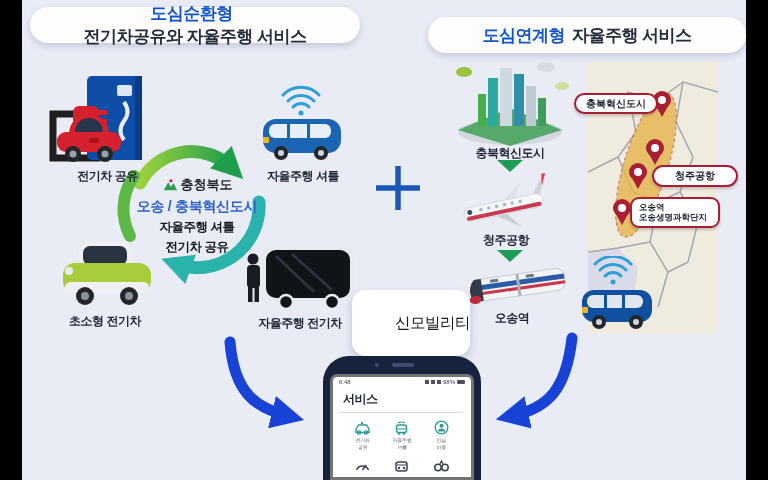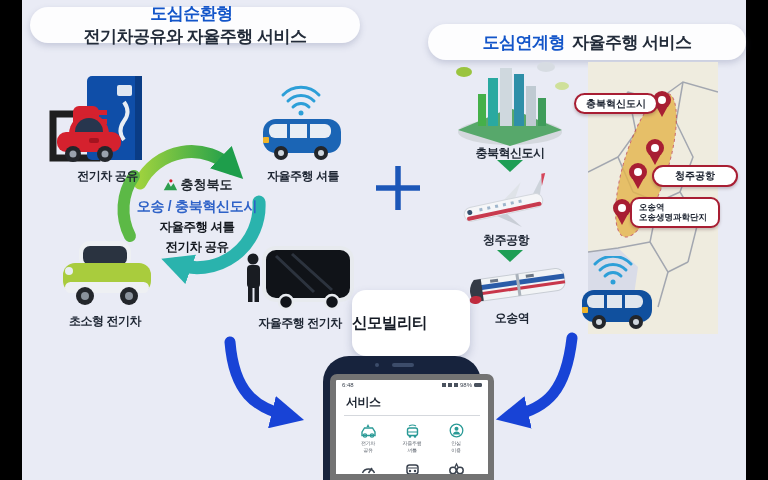--- a/index.html
+++ b/index.html
@@ -14,26 +14,26 @@
   .cap { position:absolute; font-size:12px; font-weight:bold; color:#1e2633; text-align:center; letter-spacing:-.5px; }
   .hub { position:absolute; left:135px; top:176px; width:124px; text-align:center; }
   .hub-org { display:flex; align-items:center; justify-content:center; gap:3px; font-size:13px; font-weight:bold; color:#20262e; }
   .hub-route { font-size:14px; font-weight:bold; color:#2e62c8; margin-top:4px; letter-spacing:-.3px;}
   .hub-line { font-size:12.5px; font-weight:bold; color:#14181f; margin-top:3px; letter-spacing:-.5px;}
   .tri-down { width:0; height:0; border-left:13px solid transparent; border-right:13px solid transparent; border-top:12px solid #1e9e55; position:absolute;}
   .map { position:absolute; left:588px; top:62px; width:130px; height:272px; background:#efecdf; }
   .pill { position:absolute; background:#fff; border:2px solid #a81e33; border-radius:11px; box-shadow:0 2px 3px rgba(80,40,50,.25);
           display:flex; flex-direction:column; align-items:center; justify-content:center; font-weight:bold; color:#1c2330; line-height:1.15;}
   .platform { position:absolute; left:352px; top:290px; width:118px; height:66px; background:#fff; border-radius:14px;
-          box-shadow:0 4px 8px rgba(90,100,140,.3); display:flex; flex-direction:column; align-items:flex-start; justify-content:center;
-          font-size:15.5px; font-weight:bold; color:#141a24; line-height:1.55; letter-spacing:-.5px;}
+          box-shadow:0 4px 8px rgba(90,100,140,.3); display:flex; flex-direction:column; align-items:flex-end; justify-content:center;
+          font-size:15.5px; font-weight:normal; color:#141a24; line-height:1.55; letter-spacing:-.5px;}
   .phone { position:absolute; left:323px; top:356px; width:158px; height:124px; background:#17233d; border-radius:26px 26px 0 0; }
   .speaker { position:absolute; left:69px; top:7px; width:22px; height:4px; background:#3c4c6a; border-radius:2px;}
   .cam { position:absolute; left:52px; top:7px; width:4px; height:4px; background:#3c4c6a; border-radius:50%;}
-  .screen { position:absolute; left:7px; top:18px; width:164px; height:106px; background:#fff; border:6px solid #737373;
+  .screen { position:absolute; left:7px; top:18px; width:144px; height:106px; background:#fff; border:3px solid #737373;
             border-radius:7px 7px 0 0; overflow:hidden;}
   .sbar { display:flex; justify-content:space-between; align-items:center; padding:2px 6px 0 6px; font-size:6px; color:#3c4450;}
   .sbar-right { display:flex; align-items:center; gap:2px; }
   .sb-ic { width:4px; height:4px; background:#4a525e; }
   .sb-bat { width:8px; height:4px; border:1px solid #4a525e; background:#4a525e; border-radius:1px;}
   .scr-title { font-size:12px; font-weight:bold; color:#1c2430; padding:6px 10px 4px 10px; letter-spacing:-.5px;}
   .scr-div { border-bottom:1px solid #d5d8dd; margin:0 8px; }
   .appgrid { display:grid; grid-template-columns:1fr 1fr 1fr; row-gap:8px; padding:7px 10px 0 10px; }
   .app { display:flex; flex-direction:column; align-items:center; gap:2px; }
   .app-lab { font-size:5px; color:#5a616b; text-align:center; line-height:1.3; letter-spacing:-.3px;}
@@ -69,21 +69,21 @@
     <path d="M 259,202 A 62 62 0 0 1 176,264" stroke="#2ab3ad" stroke-width="13" fill="none" stroke-linecap="round" marker-end="url(#mt)"></path>
 
     <path d="M 230,342 C 234,392 255,408 288,416" stroke="#1843d6" stroke-width="11" fill="none" stroke-linecap="round" marker-end="url(#mb)"></path>
     <path d="M 572,338 C 566,390 548,408 512,416" stroke="#1843d6" stroke-width="11" fill="none" stroke-linecap="round" marker-end="url(#mb)"></path>
   </svg>
 
   <div class="hdr" style="left:30px;top:7px;width:330px;height:36px;flex-direction:column;">
     <span class="tag">도심순환형</span>
     <span>전기차공유와 자율주행 서비스</span>
   </div>
-  <div class="hdr" style="left:428px;top:24px;width:318px;height:36px;">
+  <div class="hdr" style="left:428px;top:17px;width:318px;height:36px;">
     <span class="tag">도심연계형</span>
     <span>자율주행 서비스</span>
   </div>
 
   <svg class="abs" style="left:45px;top:70px;" width="130" height="100" viewBox="0 0 130 100">
     <rect x="8" y="44" width="44" height="44" fill="none" stroke="#1f1f1f" stroke-width="7"></rect>
     <rect x="42" y="6" width="55" height="84" rx="5" fill="#0f4ea8"></rect>
     <rect x="90" y="6" width="7" height="84" fill="#0a3c85"></rect>
     <rect x="72" y="15" width="15" height="11" rx="2" fill="#dfe7f2"></rect>
     <path d="M 79 32 q 7 10 0 19 q -7 10 0 19" stroke="#e8edf4" stroke-width="4" fill="none"></path>

